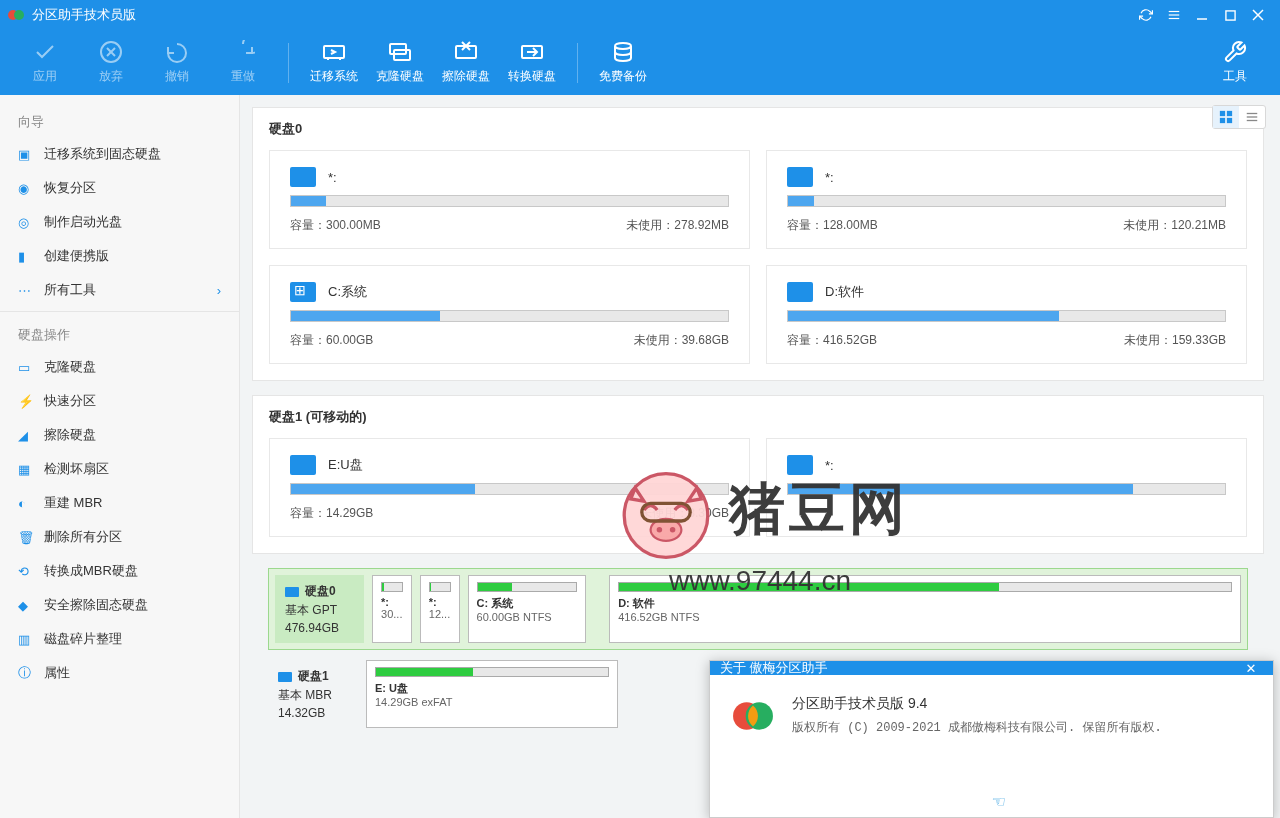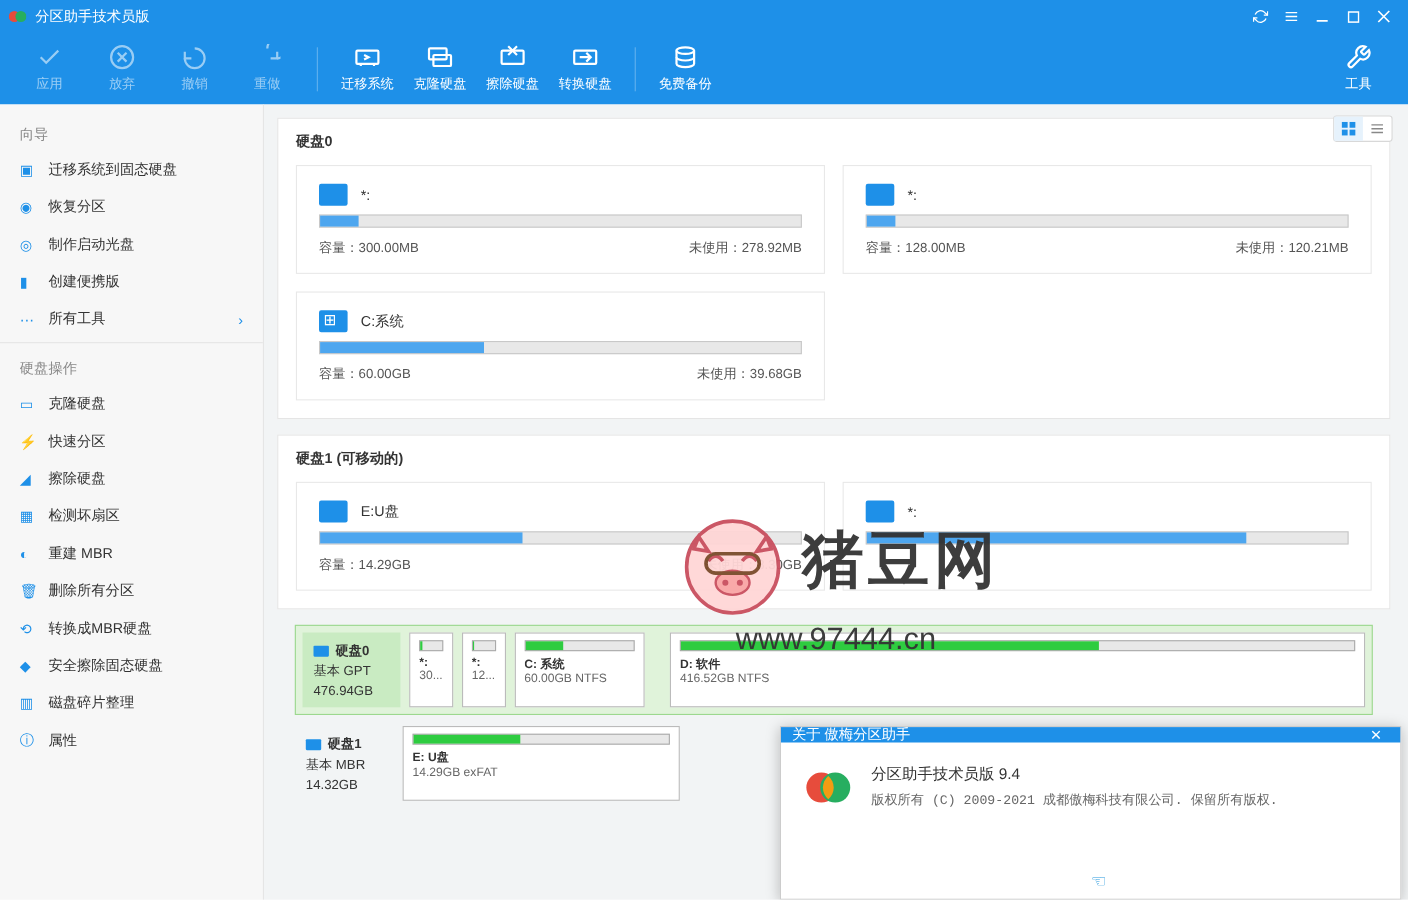--- a/index.html
+++ b/index.html
@@ -315,20 +315,33 @@
                   <span class="pname">C:系统</span>
                 </div>
       <div class="bar">
                   <div class="fill" style="width:34%"></div>
                 </div>
       <div class="stats">
                   <span>容量：60.00GB</span>
                   <span>未使用：39.68GB</span>
                 </div>
               </div>
+              <div class="p-card">
+      <div class="row1">
+                  <div class="disk-ico "></div>
+                  <span class="pname">D:软件</span>
+                </div>
+      <div class="bar">
+                  <div class="fill" style="width:62%"></div>
+                </div>
+      <div class="stats">
+                  <span>容量：416.52GB</span>
+                  <span>未使用：159.33GB</span>
+                </div>
+              </div>
             </div>
           </div>
           <div class="disk-section">
             <div class="disk-header">硬盘1 (可移动的)</div>
             <div class="partition-grid">
               <div class="p-card">
       <div class="row1">
                   <div class="disk-ico "></div>
                   <span class="pname">E:U盘</span>
                 </div>

